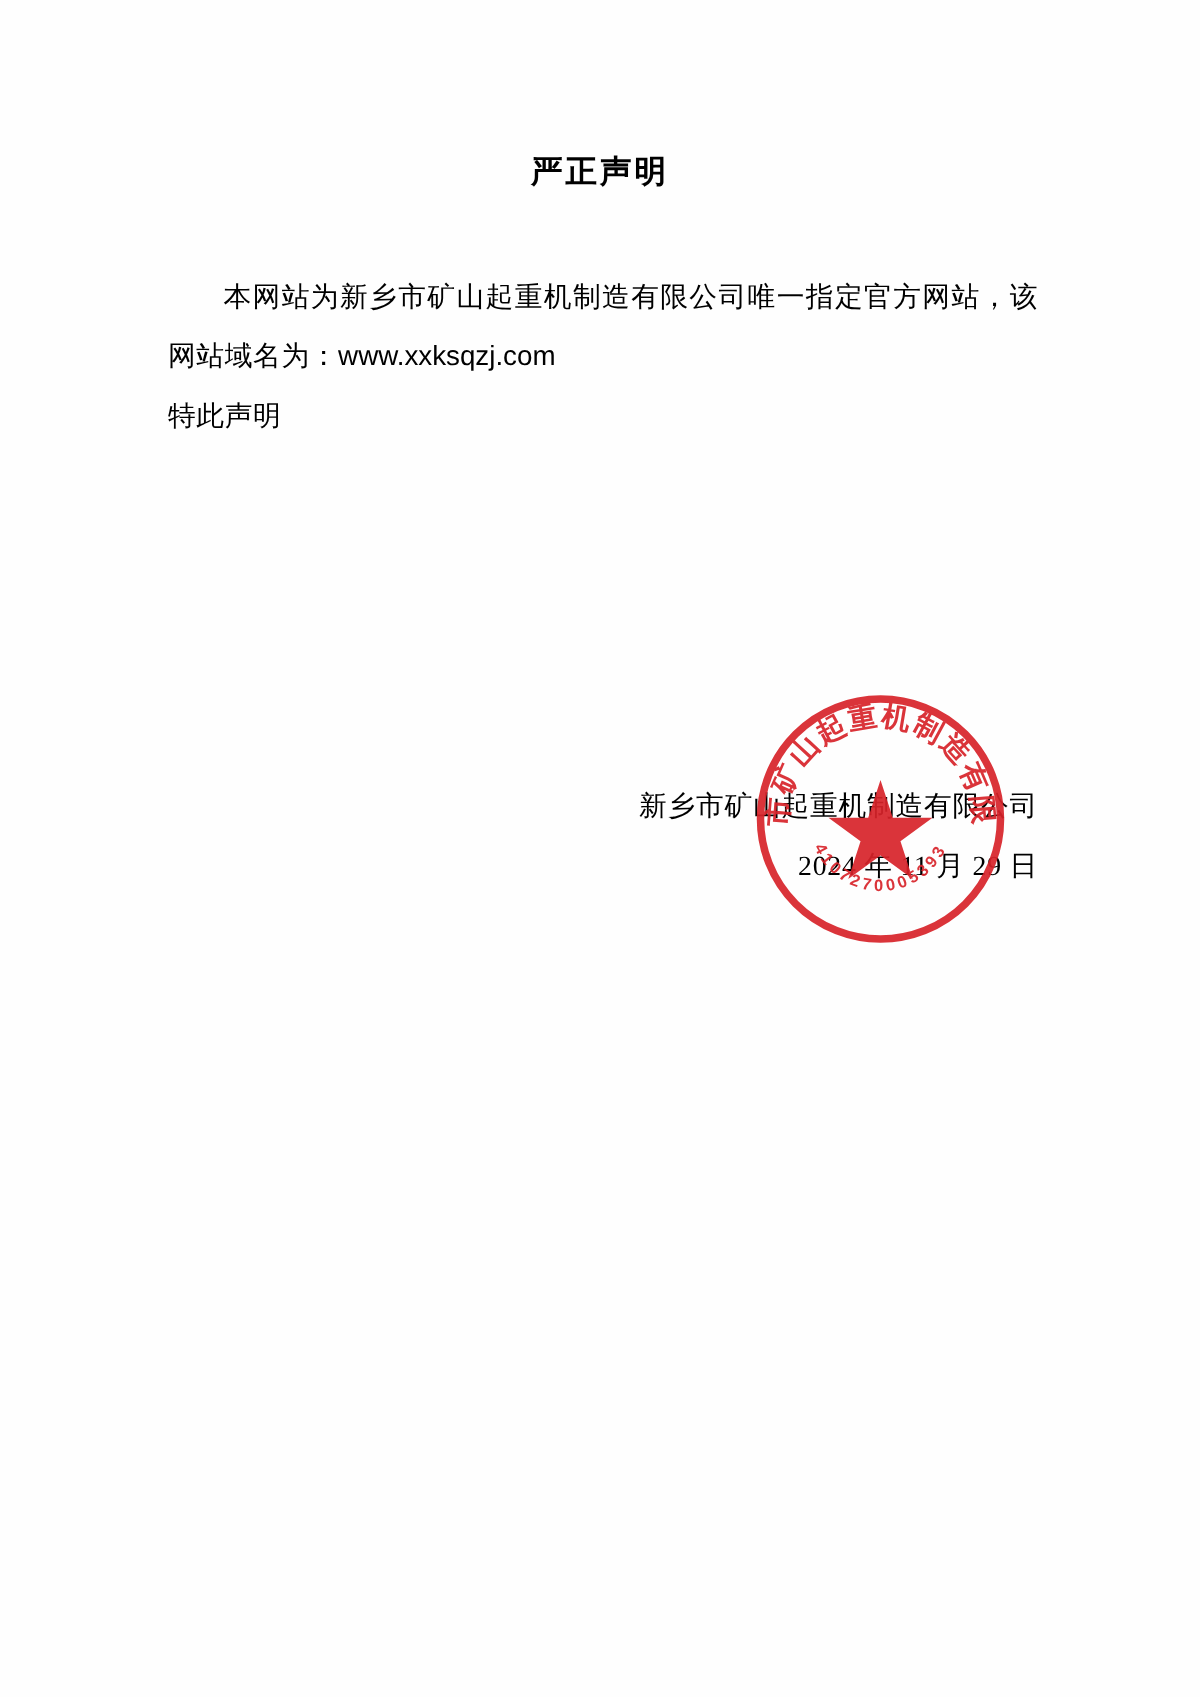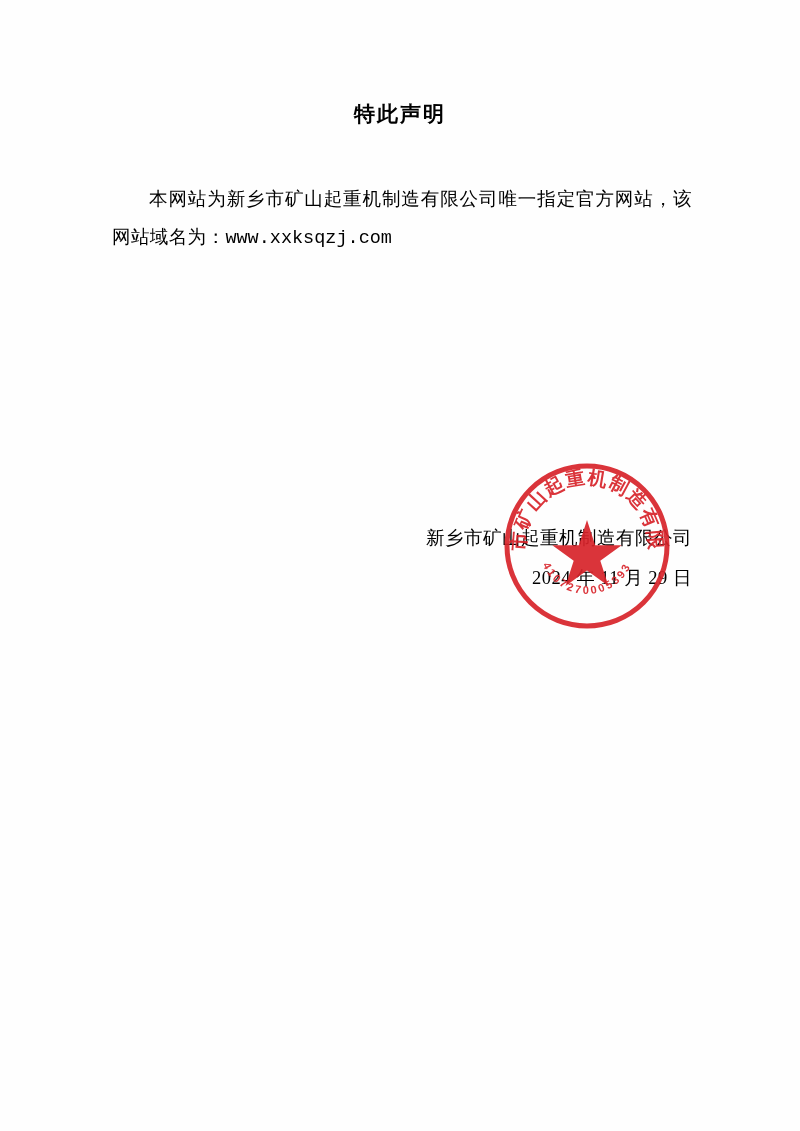--- a/index.html
+++ b/index.html
@@ -42,21 +42,21 @@
     line-height: 38px;
     text-align: justify;
     text-justify: inter-ideograph;
     margin: 0 0 2px 0;
     letter-spacing: 0.4px;
   }
   .para.indent {
     text-indent: 2em;
   }
   .url {
-    font-family: Liberation Mono, monospace;
+    font-family: Liberation Sans, sans-serif;
     letter-spacing: 0px;
   }
   .sign-block {
     position: absolute;
     top: 518px;
     left: 0;
     width: 100%;
   }
   .sign-line {
     text-align: right;
@@ -89,24 +89,25 @@
     font-family: "Liberation Sans", "DejaVu Sans", sans-serif;
     font-weight: bold;
     fill: #d8232a;
   }
 </style>
 </head>
 <body>
 
 <div class="page">
 
-  <div class="doc-title">特此声明</div>
+  <div class="doc-title">严正声明</div>
 
   <div class="body-block">
     <p class="para indent"><span>本网站为新乡市矿山起重机制造有限公司唯一指定官方网站，该网站域名为：</span><span class="url">www.xxksqzj.com</span></p>
+    <p class="para">特此声明</p>
   </div>
 
   <div class="sign-block">
     <div class="sign-line">新乡市矿山起重机制造有限公司</div>
     <div class="sign-date">2024 年 11 月 29 日</div>
   </div>
 
   <div class="seal">
     <svg width="168" height="168" viewBox="0 0 168 168" xmlns="http://www.w3.org/2000/svg">
       <defs>

